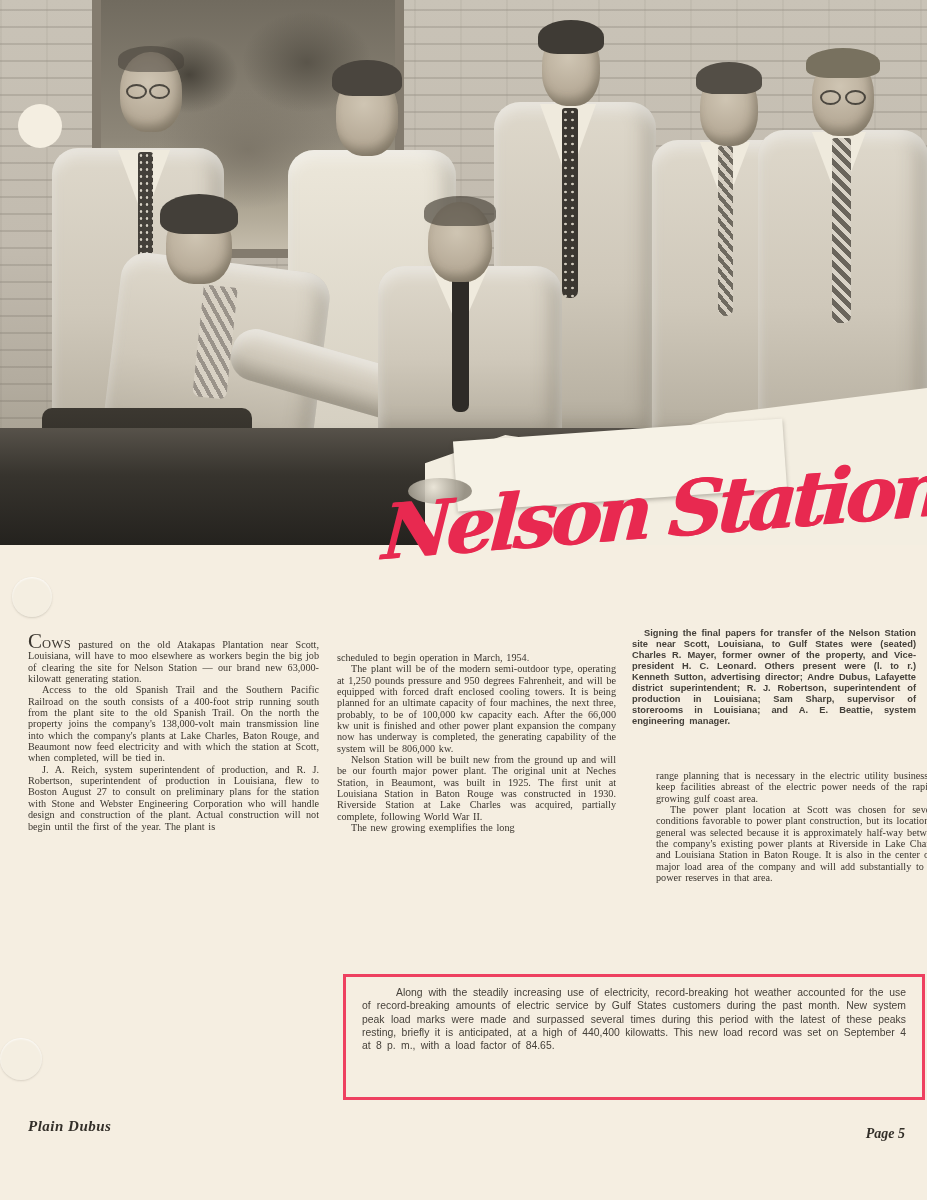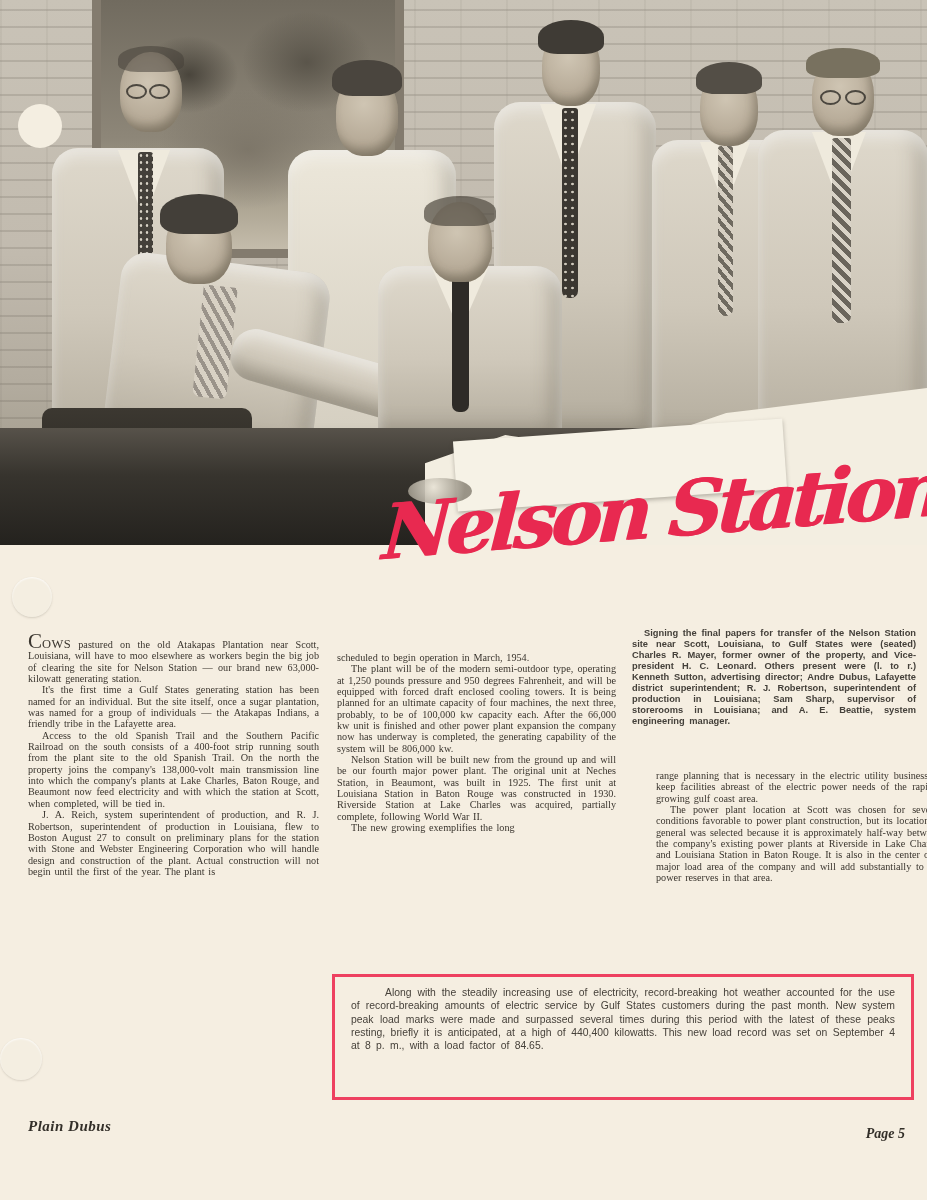--- a/index.html
+++ b/index.html
@@ -60,21 +60,21 @@
   .col-left{left:28px;top:636px;width:291px;}
   .col-mid{left:337px;top:652px;width:279px;}
   .col-right{left:656px;top:770px;width:285px;}
   .lead-initial{font-size:21px;font-family:"Liberation Serif",serif;}
   .lead-caps{font-size:12.5px;letter-spacing:.4px;}
   .caption{position:absolute;left:622px;top:628px;width:284px;
     font-family:"Liberation Sans",sans-serif;font-weight:700;font-size:9.3px;line-height:11px;
     text-align:justify;word-spacing:2px;color:#44403a;margin-left:10px;}
   .caption p{margin:0;text-indent:12px;}
   
-  .callout{position:absolute;left:332px;top:974px;width:582px;height:126px;box-sizing:border-box;
+  .callout{position:absolute;left:343px;top:974px;width:582px;height:126px;box-sizing:border-box;
     border:3px solid #ee4060;padding:9px 16px 8px;
     font-family:"Liberation Sans",sans-serif;font-size:10.4px;line-height:13.3px;
     text-align:justify;word-spacing:2.4px;color:#46413a;}
   .callout p{margin:0;text-indent:34px;}
   
   .footer-left{position:absolute;left:28px;top:1118px;font-weight:700;font-style:italic;
     font-size:15px;letter-spacing:.5px;color:#332f29;}
   .footer-right{position:absolute;right:22px;top:1126px;font-weight:700;font-style:italic;
     font-size:14px;color:#332f29;}
 </style>
@@ -138,21 +138,20 @@
     <div class="hole" style="left:18px;top:104px;width:44px;height:44px;"></div>
   </div>
 
   <div class="script-title">Nelson Station</div>
 
   <div class="hole" style="left:12px;top:577px;width:40px;height:40px;box-shadow:0 1px 2px rgba(120,110,95,.25), inset 0 1px 2px rgba(255,255,255,.8);"></div>
   <div class="hole" style="left:0px;top:1038px;width:42px;height:42px;box-shadow:0 1px 2px rgba(120,110,95,.22), inset 0 1px 2px rgba(255,255,255,.8);z-index:5;"></div>
 
   <div class="col col-left">
     <p class="noindent"><span class="lead-initial">C</span><span class="lead-caps">OWS</span><span> pastured on the old Atakapas Plantation near Scott, Louisiana, will have to moo elsewhere as workers begin the big job of clearing the site for Nelson Station — our brand new 63,000-kilowatt generating station.</span></p>
-    <p>It's the first time a Gulf States generating station has been named for an individual. But the site itself, once a sugar plantation, was named for a group of individuals — the Atakapas Indians, a friendly tribe in the Lafayette area.</p>
     <p>Access to the old Spanish Trail and the Southern Pacific Railroad on the south consists of a 400-foot strip running south from the plant site to the old Spanish Trail. On the north the property joins the company's 138,000-volt main transmission line into which the company's plants at Lake Charles, Baton Rouge, and Beaumont now feed electricity and with which the station at Scott, when completed, will be tied in.</p>
     <p>J. A. Reich, system superintendent of production, and R. J. Robertson, superintendent of production in Louisiana, flew to Boston August 27 to consult on preliminary plans for the station with Stone and Webster Engineering Corporation who will handle design and construction of the plant. Actual construction will not begin until the first of the year. The plant is</p>
   </div>
 
   <div class="col col-mid">
     <p class="noindent">scheduled to begin operation in March, 1954.</p>
     <p>The plant will be of the modern semi-outdoor type, operating at 1,250 pounds pressure and 950 degrees Fahrenheit, and will be equipped with forced draft enclosed cooling towers. It is being planned for an ultimate capacity of four machines, the next three, probably, to be of 100,000 kw capacity each. After the 66,000 kw unit is finished and other power plant expansion the company now has underway is completed, the generating capability of the system will be 806,000 kw.</p>
     <p>Nelson Station will be built new from the ground up and will be our fourth major power plant. The original unit at Neches Station, in Beaumont, was built in 1925. The first unit at Louisiana Station in Baton Rouge was constructed in 1930. Riverside Station at Lake Charles was acquired, partially complete, following World War II.</p>
     <p>The new growing exemplifies the long</p>
   </div>

